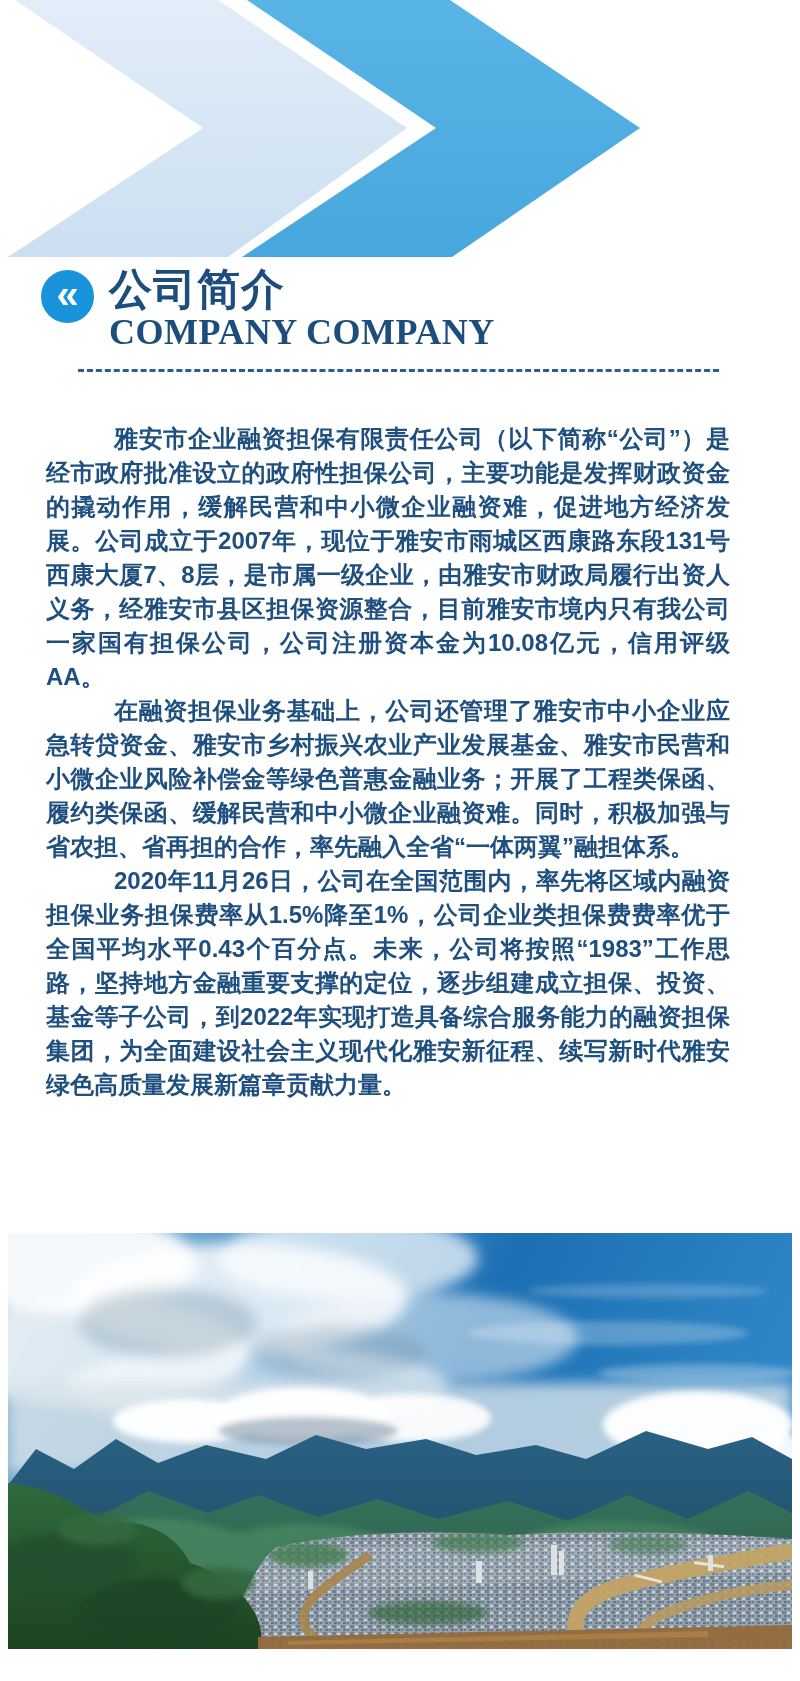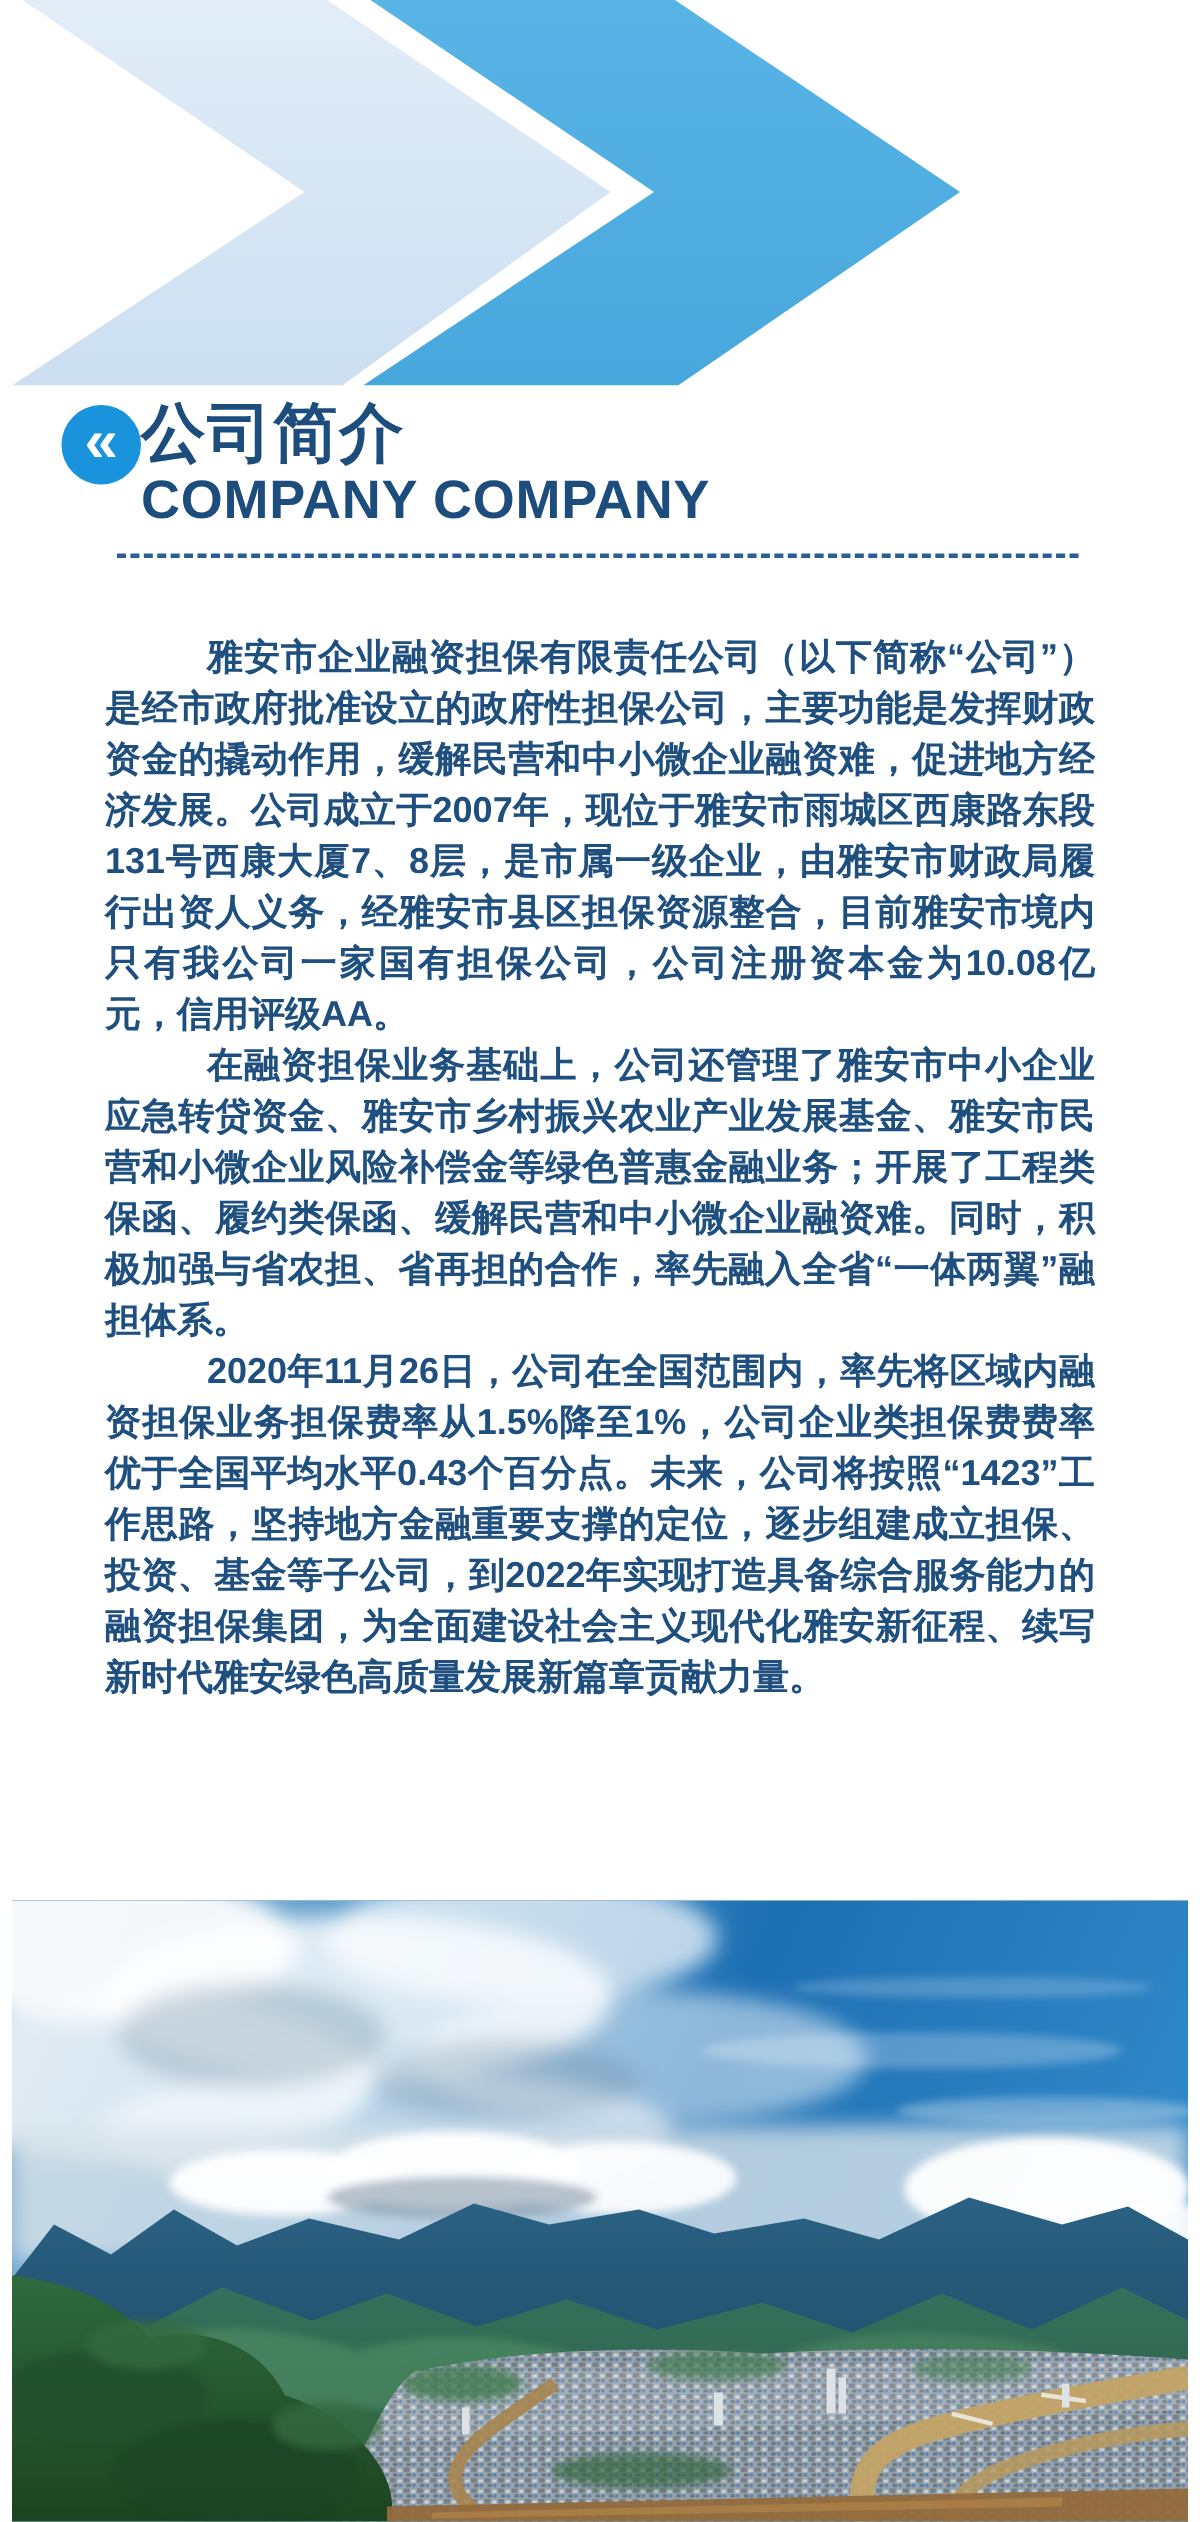--- a/index.html
+++ b/index.html
@@ -17,37 +17,37 @@
   .icon-circle{
     width:53px;height:53px;border-radius:50%;
     background:#1a93dd;
     display:flex;align-items:center;justify-content:center;
     flex:0 0 auto;margin-top:4px;
   }
   .icon-circle span{
     color:#ffffff;font-size:40px;font-weight:bold;line-height:1;
     transform:translateY(-3px);
   }
-  .titles{}
+  .titles{margin-left:15px;font-family:Liberation Serif, serif;}
   .titles h1{
     margin:0;color:#1d4d7d;font-size:43px;line-height:47px;
     font-weight:bold;letter-spacing:1px;
   }
   .titles h2{
     margin:0;color:#1d4d7d;font-size:36px;line-height:39px;
     font-weight:bold;letter-spacing:0.5px;
   }
   
   .dashed-rule{
     margin:17px 0 0 78px;width:641px;height:0;
     border-top:3px dashed #2a5d92;
   }
   
   .content{
-    margin:50px 70px 0 70px;
+    margin:50px 70px 0 46px;
     color:#1e4f7f;
     font-size:24px;line-height:34px;font-weight:700;
     text-align:justify;
   }
   .content p{margin:0;text-indent:68px;}
   
   .photo{
     margin:131px 8px 0 8px;width:784px;height:416px;
     display:block;overflow:hidden;background:#36739f;
   }
@@ -81,21 +81,21 @@
       <h1>公司简介</h1>
       <h2>COMPANY COMPANY</h2>
     </div>
   </div>
 
   <div class="dashed-rule"></div>
 
   <div class="content">
     <p>雅安市企业融资担保有限责任公司（以下简称“公司”）是经市政府批准设立的政府性担保公司，主要功能是发挥财政资金的撬动作用，缓解民营和中小微企业融资难，促进地方经济发展。公司成立于2007年，现位于雅安市雨城区西康路东段131号西康大厦7、8层，是市属一级企业，由雅安市财政局履行出资人义务，经雅安市县区担保资源整合，目前雅安市境内只有我公司一家国有担保公司，公司注册资本金为10.08亿元，信用评级AA。</p>
     <p>在融资担保业务基础上，公司还管理了雅安市中小企业应急转贷资金、雅安市乡村振兴农业产业发展基金、雅安市民营和小微企业风险补偿金等绿色普惠金融业务；开展了工程类保函、履约类保函、缓解民营和中小微企业融资难。同时，积极加强与省农担、省再担的合作，率先融入全省“一体两翼”融担体系。</p>
-    <p>2020年11月26日，公司在全国范围内，率先将区域内融资担保业务担保费率从1.5%降至1%，公司企业类担保费费率优于全国平均水平0.43个百分点。未来，公司将按照“1423”工作思路，坚持地方金融重要支撑的定位，逐步组建成立担保、投资、基金等子公司，到2022年实现打造具备综合服务能力的融资担保集团，为全面建设社会主义现代化雅安新征程、续写新时代雅安绿色高质量发展新篇章贡献力量。</p>
+    <p>2020年11月26日，公司在全国范围内，率先将区域内融资担保业务担保费率从1.5%降至1%，公司企业类担保费费率优于全国平均水平0.43个百分点。未来，公司将按照“1983”工作思路，坚持地方金融重要支撑的定位，逐步组建成立担保、投资、基金等子公司，到2022年实现打造具备综合服务能力的融资担保集团，为全面建设社会主义现代化雅安新征程、续写新时代雅安绿色高质量发展新篇章贡献力量。</p>
   </div>
 
   <figure class="photo" style="margin-top:131px;margin-left:8px;margin-right:8px;margin-bottom:0;" title="Aerial view of Ya'an city in a river valley surrounded by green mountains under a blue sky with clouds">
     <svg viewBox="0 0 784 416" width="784" height="416" preserveAspectRatio="none" xmlns="http://www.w3.org/2000/svg" aria-hidden="true">
       <defs>
         <linearGradient id="sky" x1="0" y1="0" x2="1" y2="0.25">
           <stop offset="0" stop-color="#93b6d1"></stop>
           <stop offset="0.33" stop-color="#4e96c9"></stop>
           <stop offset="0.62" stop-color="#1c6fb3"></stop>
           <stop offset="1" stop-color="#2f86c6"></stop>

